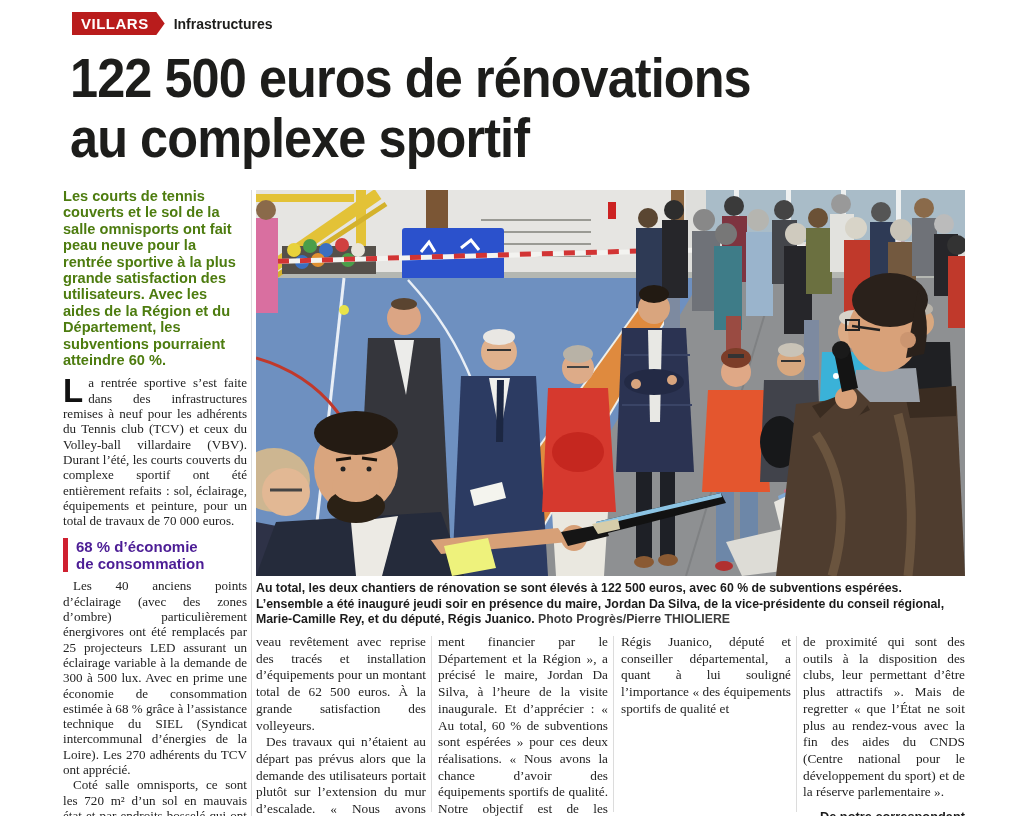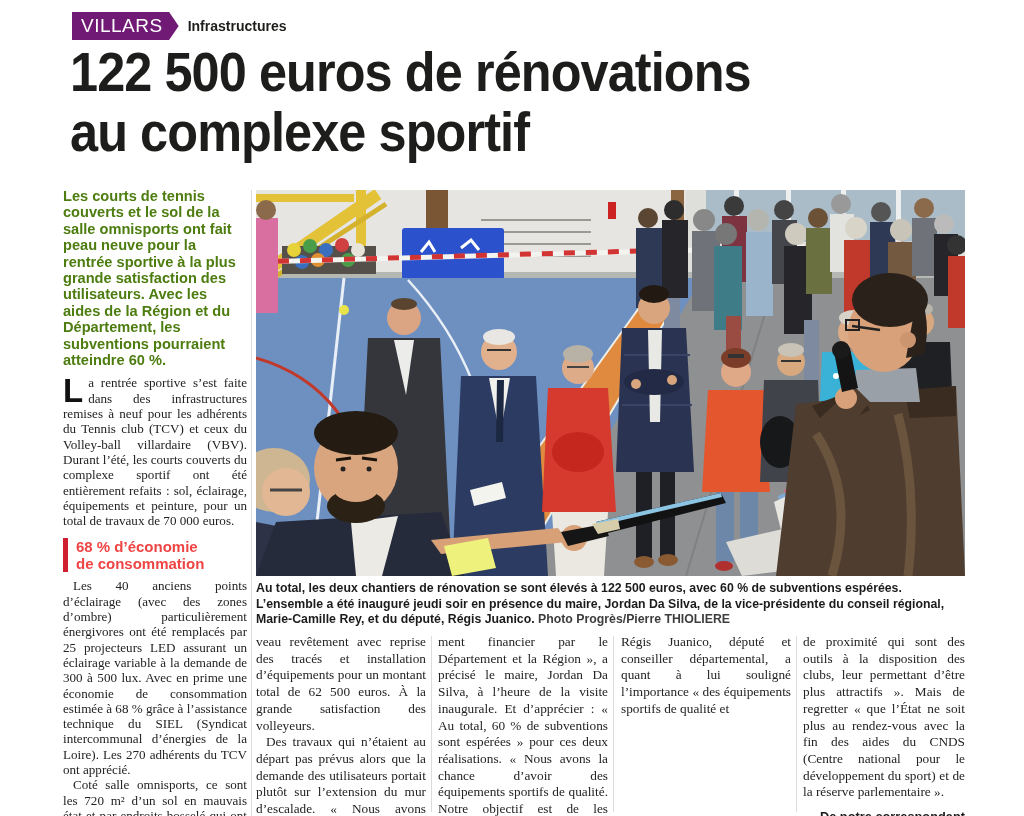--- a/index.html
+++ b/index.html
@@ -1,40 +1,40 @@
 <!DOCTYPE html>
 <html lang="fr"><head>
 <meta charset="utf-8">
 <style>
   html,body{margin:0;padding:0;background:#ffffff;}
   #page{position:relative;width:1024px;height:816px;background:#fff;overflow:hidden;
         font-family:"Liberation Sans",sans-serif;color:#1d1d1b;}
 
   
   .kicker{position:absolute;left:72px;top:12px;display:flex;align-items:center;}
-  .kicker-tag{background:#701a75;color:#fff;font-weight:normal;font-size:19px;
+  .kicker-tag{background:#b91c1c;color:#fff;font-weight:bold;font-size:15px;
       letter-spacing:.5px;padding:3px 16px 3px 9px;
       clip-path:polygon(0 0,91% 0,100% 50%,91% 100%,0 100%);}
   .kicker-section{margin-left:9px;font-weight:bold;font-size:14px;color:#1d1d1b;}
 
   
-  .headline{position:absolute;left:70px;top:42px;margin:0;font-weight:bold;
+  .headline{position:absolute;left:70px;top:48px;margin:0;font-weight:bold;
       font-size:56px;line-height:60px;letter-spacing:-1px;color:#1d1d1b;}
   .hl-line{display:block;transform:scaleX(.9);transform-origin:0 50%;white-space:nowrap;}
 
   
   .col-left{position:absolute;left:63px;top:188px;width:184px;}
   .lede{margin:0;font-weight:bold;font-size:14.6px;line-height:16.4px;color:#4d7c0f;}
   .serif{font-family:"Liberation Serif",serif;font-size:13.1px;line-height:15.3px;
       text-align:justify;color:#232323;hyphens:auto;-webkit-hyphens:auto;}
   .p1{margin:7px 0 0 0;}
   .dropcap{float:left;font-family:"Liberation Sans",sans-serif;font-weight:bold;
       font-size:33px;line-height:27px;padding:2px 5px 0 0;color:#111;}
   .subhead{margin-top:10px;border-left:5px solid #cf2030;padding-left:8px;
-      font-weight:bold;font-size:15px;line-height:17px;color:#ef4444;}
+      font-weight:bold;font-size:15px;line-height:17px;color:#4c1d95;}
   .subhead span{display:block;}
   .pind{margin:0;text-indent:10px;}
   .pfirst{margin:6px 0 0 0;}
 
   
   .photo-wrap{position:absolute;left:256px;top:190px;width:709px;height:386px;
       background:#777;overflow:hidden;}
   .photo-wrap svg{display:block;width:709px;height:386px;}
 
   

